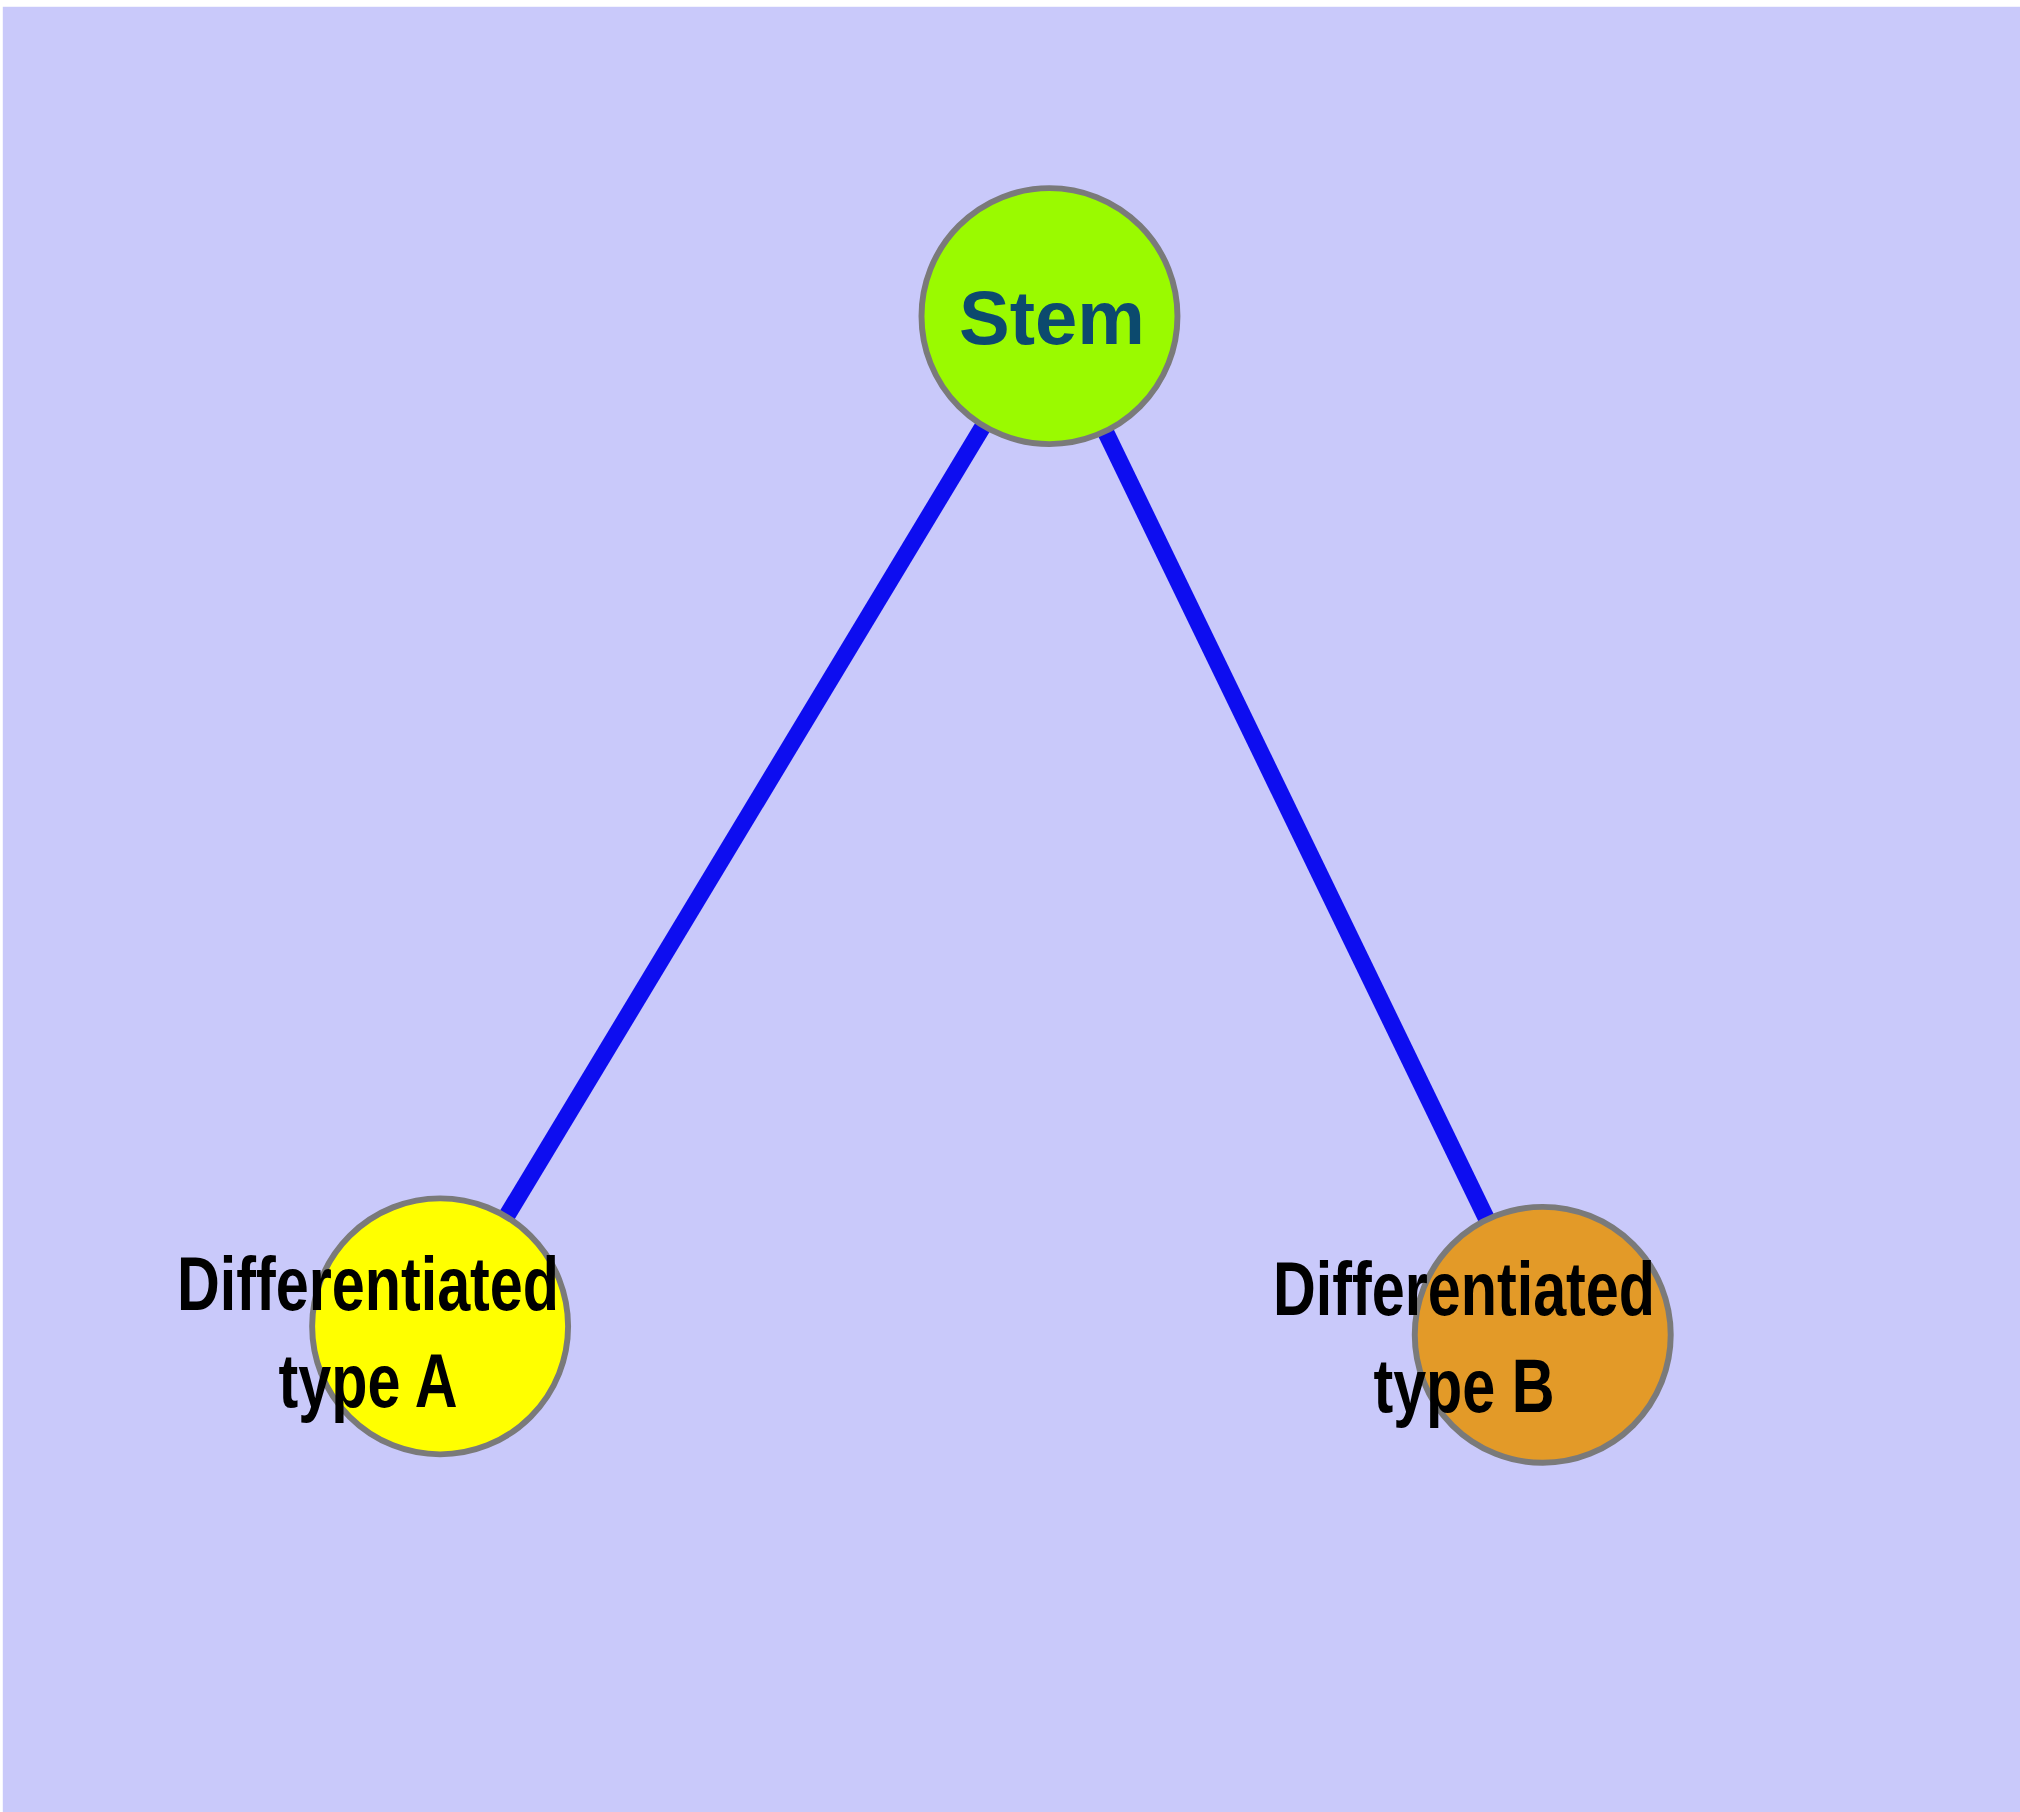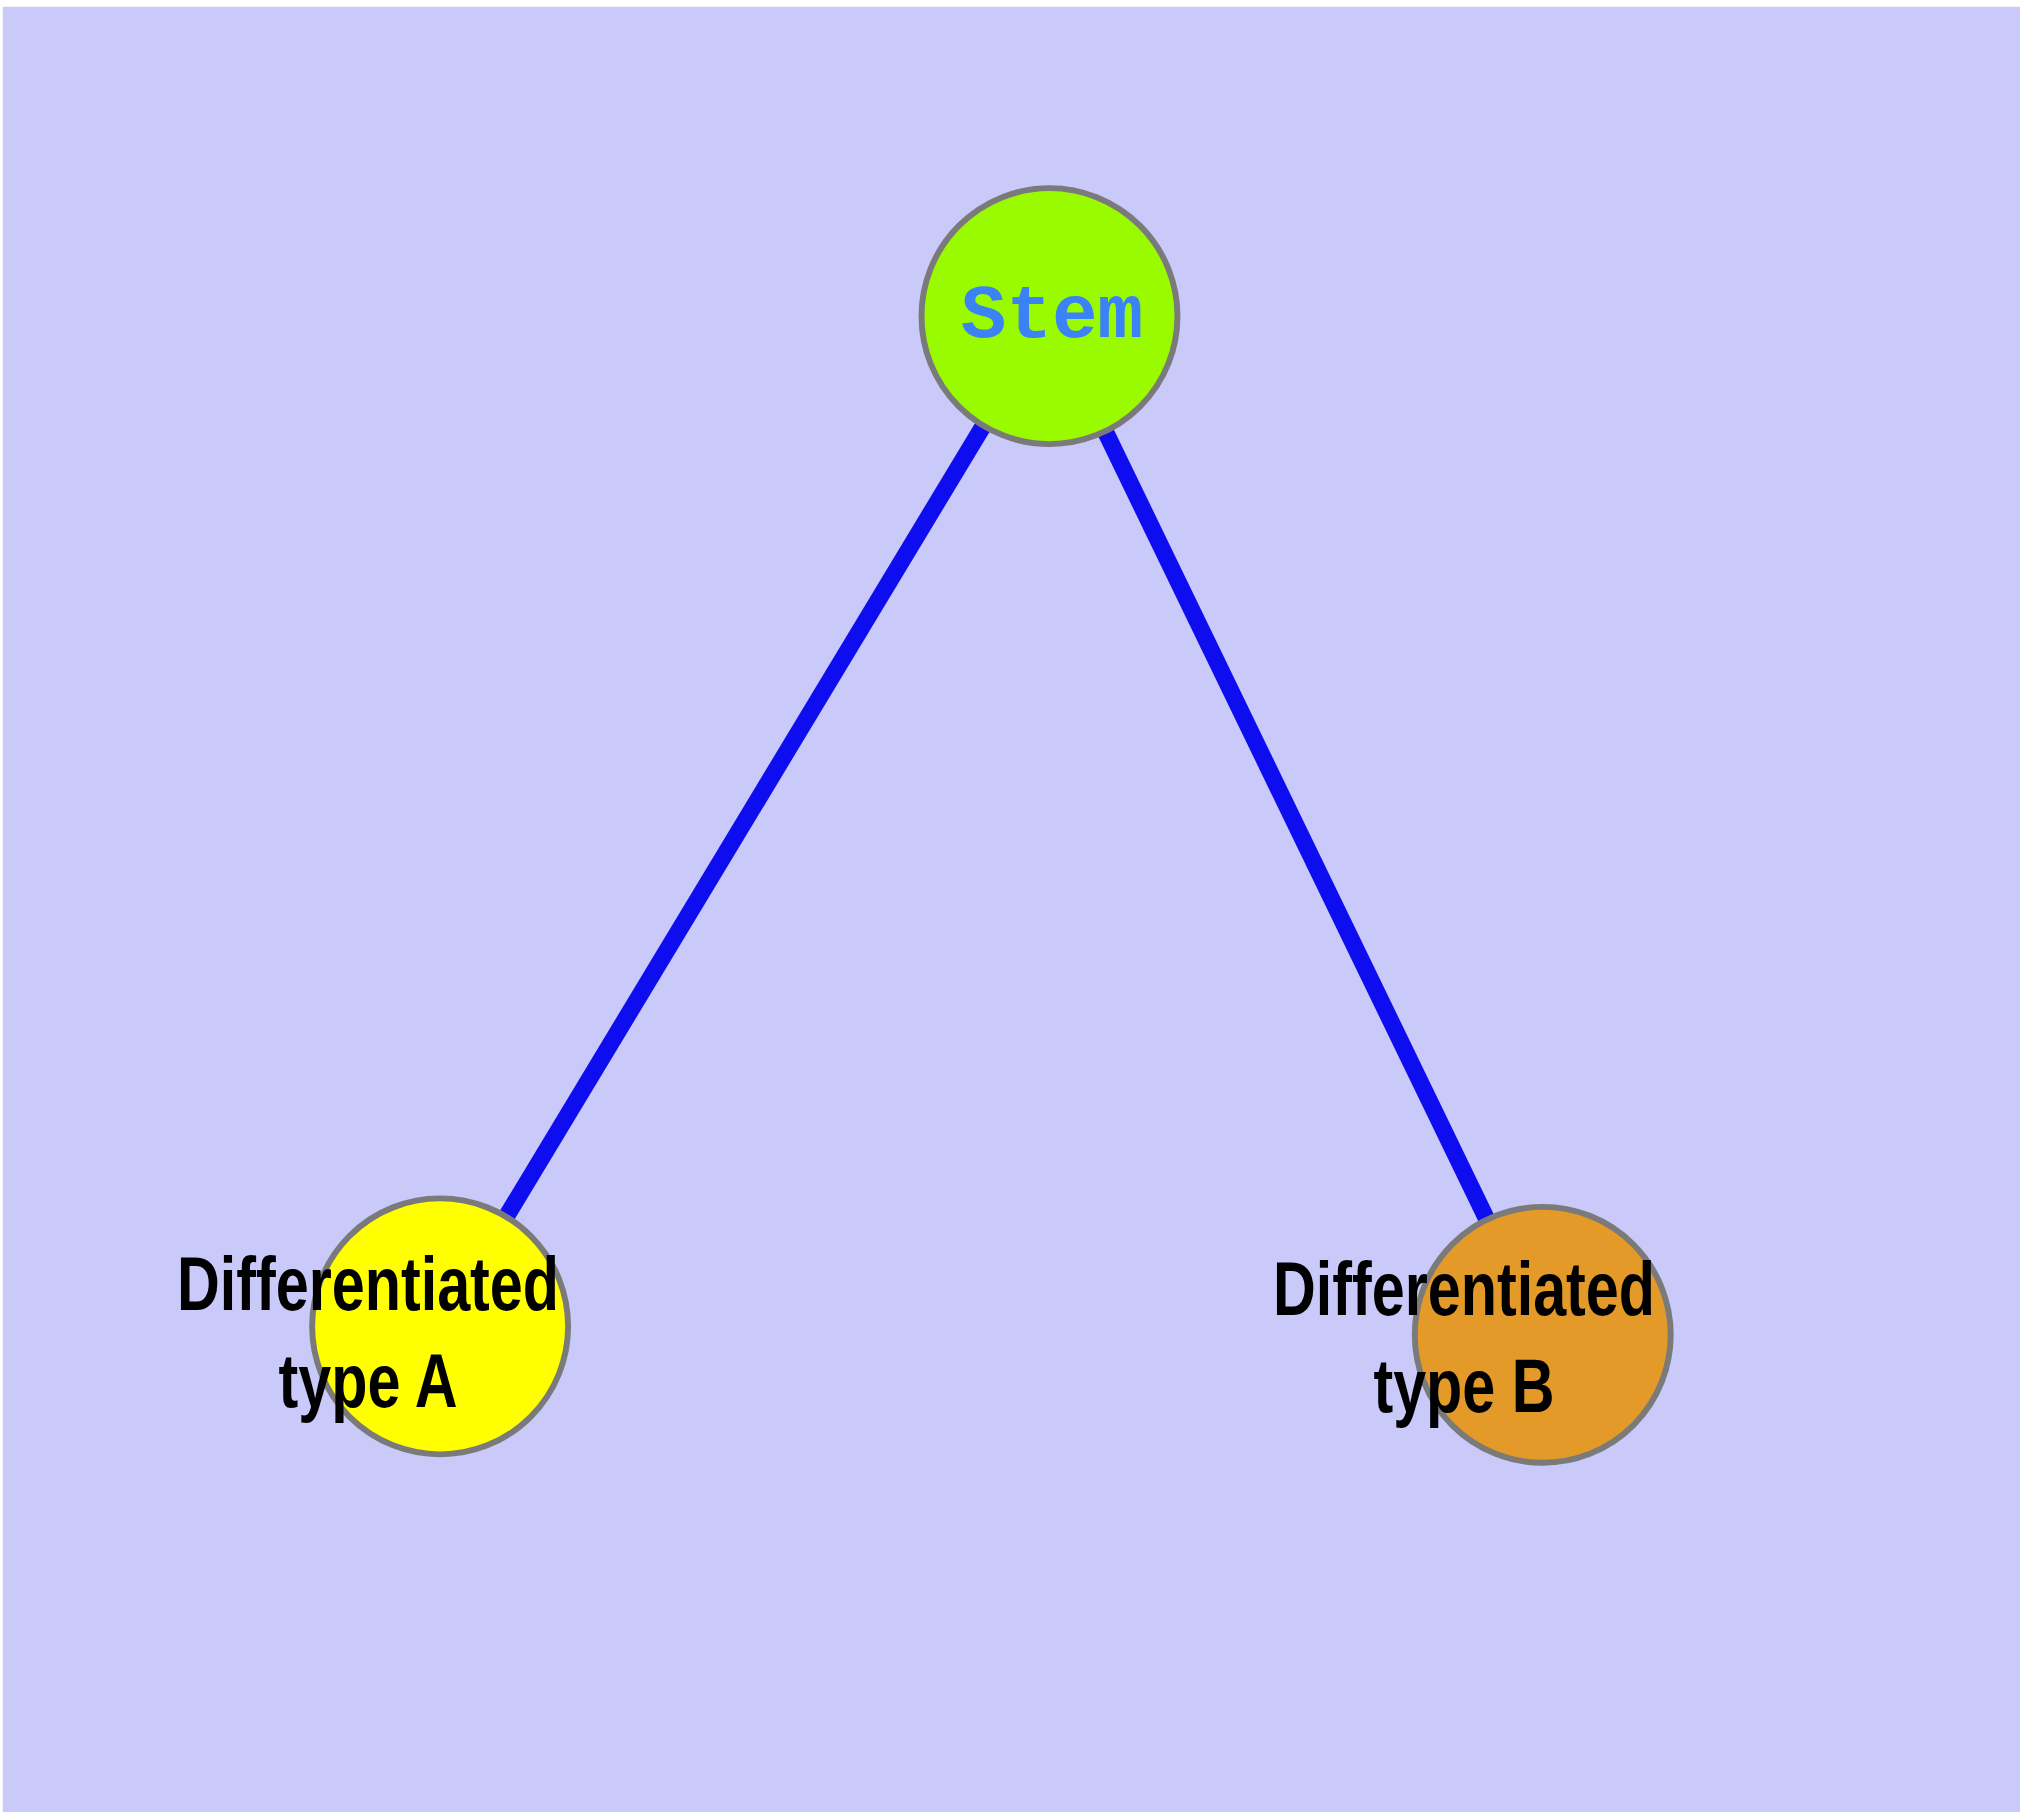--- a/index.html
+++ b/index.html
@@ -49,21 +49,21 @@
 <div id="diagram-root">
   <svg id="graph" width="2021" height="1812" viewBox="0 0 2384 2138">
       <rect x="3" y="8" width="2381" height="2130" fill="#C9C9FA"></rect>
       <line x1="1238" y1="373" x2="519" y2="1565" stroke="#0D0DF0" stroke-width="20"></line>
       <line x1="1238" y1="373" x2="1820" y2="1575" stroke="#0D0DF0" stroke-width="20"></line>
       <circle cx="1238" cy="373" r="151" fill="#9AFA00" stroke="#7A7A7A" stroke-width="7"></circle>
       <circle cx="519" cy="1565" r="151" fill="#FFFF00" stroke="#7A7A7A" stroke-width="7"></circle>
       <circle cx="1820" cy="1575" r="151" fill="#E39A28" stroke="#7A7A7A" stroke-width="7"></circle>
     </svg>
   <div id="labels">
-      <div class="node-label" style="left: 1052px; top: 317px; color: #3b82f6; font-family: Liberation Mono, monospace;">
+      <div class="node-label" style="left: 1052px; top: 317px; color: #0c4a6e;">
         <span class="label-line">Stem</span>
       </div>
       <div class="node-label condensed" style="left: 368px; top: 1332px; color: rgb(0, 0, 0);">
         <span class="label-line">Differentiated</span>
         <span class="label-line">type A</span>
       </div>
       <div class="node-label condensed" style="left: 1464px; top: 1337px; color: rgb(0, 0, 0);">
         <span class="label-line">Differentiated</span>
         <span class="label-line">type B</span>
       </div>

